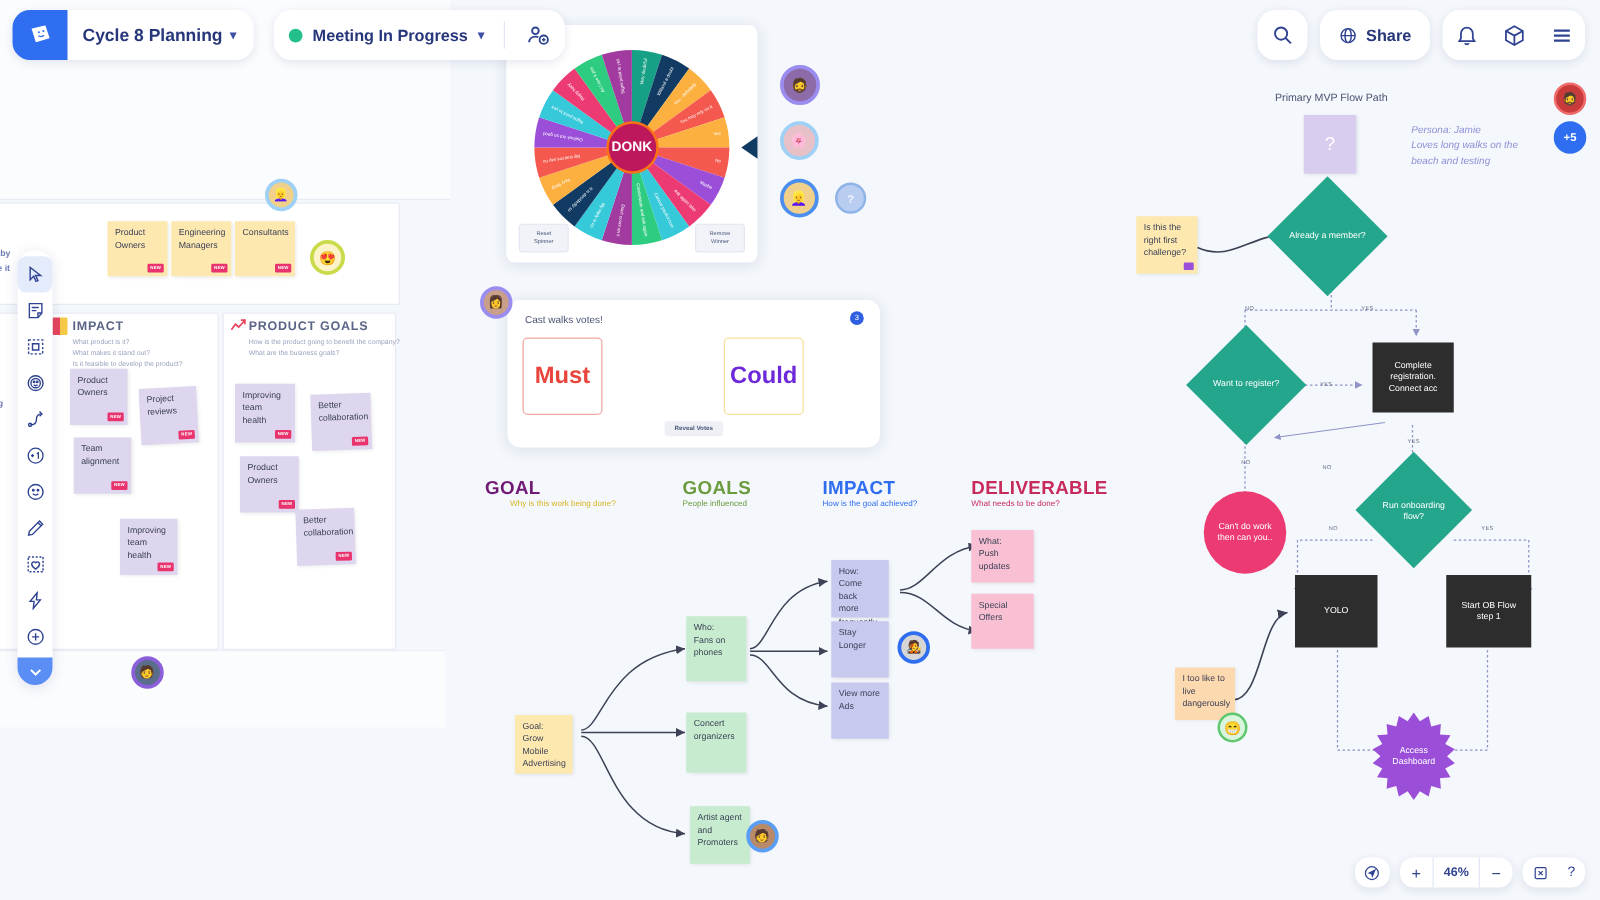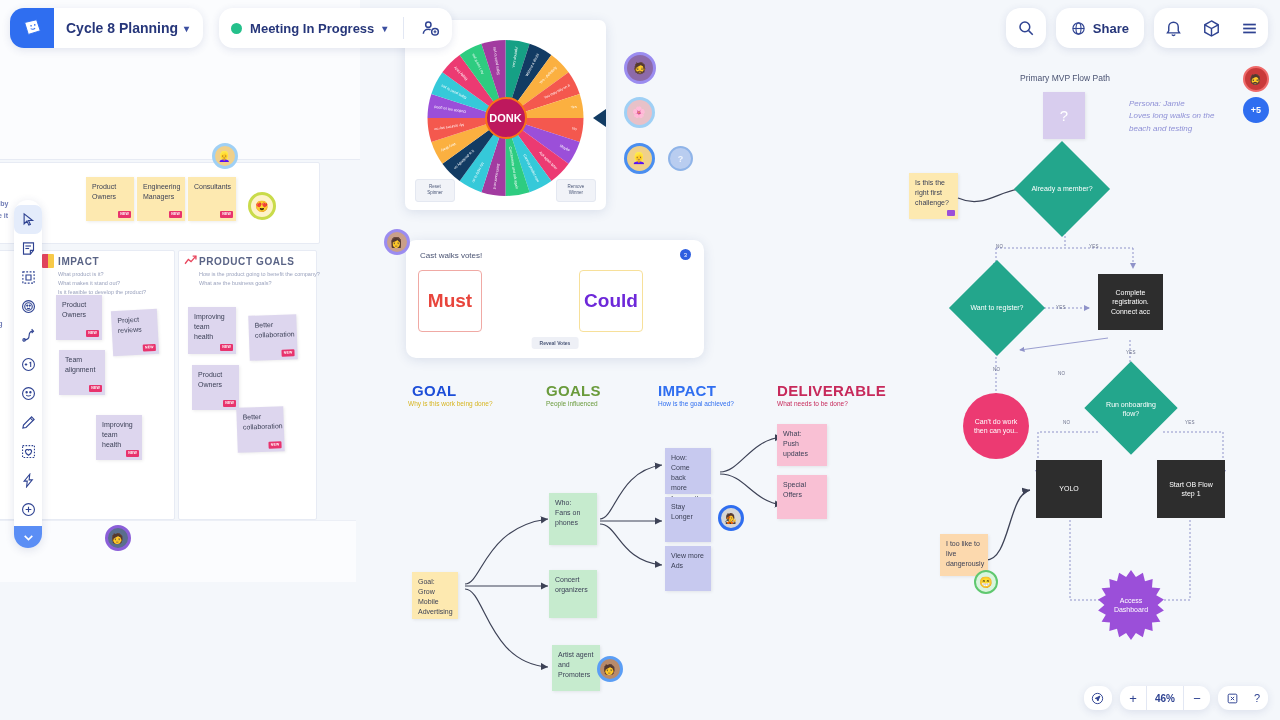--- a/index.html
+++ b/index.html
@@ -263,21 +263,21 @@
   </div>
 
   <div class="votecard">
     <div class="votetitle">Cast walks votes!</div>
     <div class="votecount">3</div>
     <div class="votebox" style="left:12px;border:1px solid #f0a9a4;color:#e8453c;">Must</div>
     <div class="votebox" style="left:152px;border:1px solid #f7e09a;color:#6d28d9;margin-left:21px;">Could</div>
     <div class="reveal">Reveal Votes</div>
   </div>
 
-  <div class="bighead" style="left:412px;top:382px;color:#1d4ed8;">GOAL</div>
+  <div class="bighead" style="left:388px;top:382px;color:#701a75;">GOAL</div>
   <div class="bigsub" style="left:408px;top:400px;color:#d7b520;">Why is this work being done?</div>
   <div class="bighead" style="left:546px;top:382px;color:#6a9b3c;">GOALS</div>
   <div class="bigsub" style="left:546px;top:400px;color:#6a9b3c;">People influenced</div>
   <div class="bighead" style="left:658px;top:382px;color:#2f6ef0;">IMPACT</div>
   <div class="bigsub" style="left:658px;top:400px;color:#2f6ef0;">How is the goal achieved?</div>
   <div class="bighead" style="left:777px;top:382px;color:#c72a5b;">DELIVERABLE</div>
   <div class="bigsub" style="left:777px;top:400px;color:#c72a5b;">What needs to be done?</div>
 
   <svg style="position:absolute;left:400px;top:415px;width:460px;height:285px;pointer-events:none;">
     <g fill="none" stroke="#3d4256" stroke-width="1.2">

